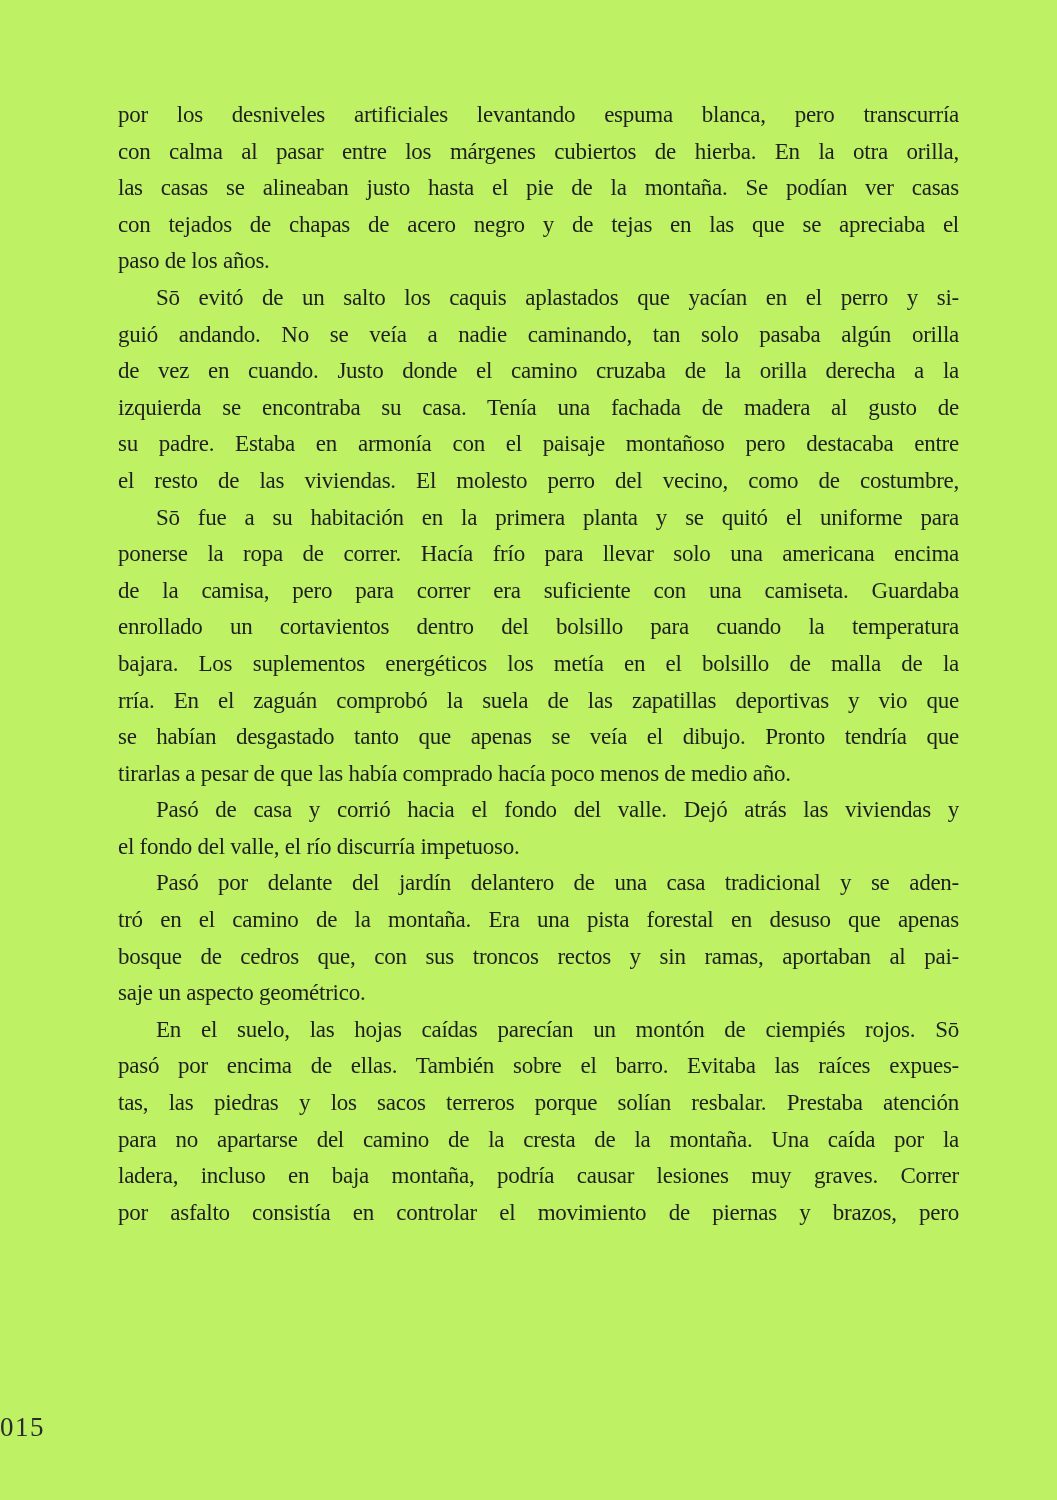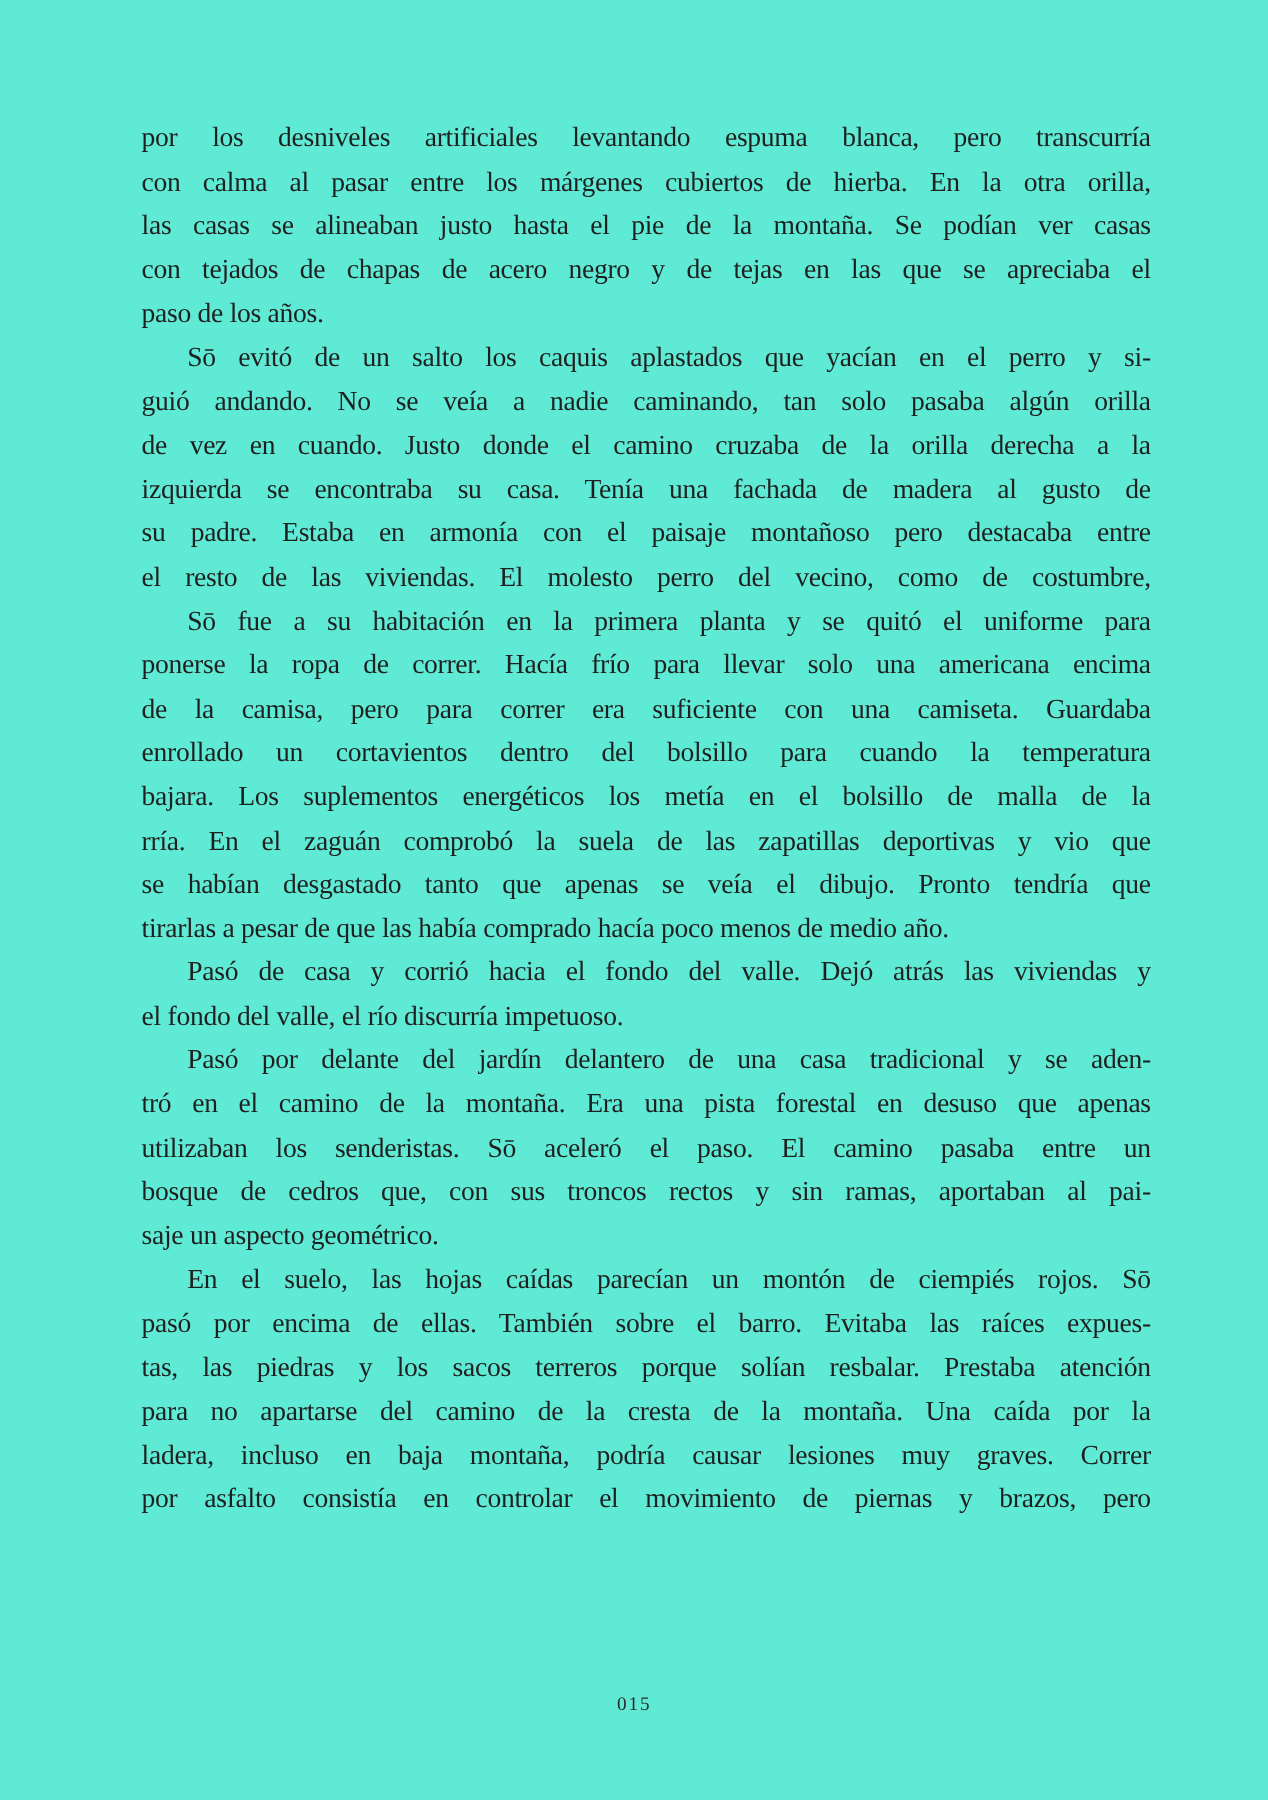--- a/index.html
+++ b/index.html
@@ -44,32 +44,32 @@
     font-family: Liberation Serif, serif;
   }
   .text-line.first-indent {
     padding-left: 38px;
   }
   .page-number {
     position: absolute;
     left: 0;
     top: 1412px;
     width: 100%;
-    text-align: center;
-    font-size: 16px;
+    text-align: left;
+    font-size: 27px;
     letter-spacing: 1.5px;
     color: #2a2a2a;
     font-feature-settings: "onum" 1;
     font-variant-numeric: oldstyle-nums;
   }
 </style>
 </head>
 <body>
 
-<div class="book-page" style="background: #5eead4;">
+<div class="book-page" style="background: #bef264;">
   <div class="text-block" id="text-block" style="color: rgb(31, 31, 31);">
       <div class="paragraph">
         <div class="text-line">por los desniveles artificiales levantando espuma blanca, pero transcurría</div>
         <div class="text-line">con calma al pasar entre los márgenes cubiertos de hierba. En la otra orilla,</div>
         <div class="text-line">las casas se alineaban justo hasta el pie de la montaña. Se podían ver casas</div>
         <div class="text-line">con tejados de chapas de acero negro y de tejas en las que se apreciaba el</div>
         <div class="text-line last-line">paso de los años.</div>
       </div>
       <div class="paragraph">
         <div class="text-line first-indent">Sō evitó de un salto los caquis aplastados que yacían en el perro y si-</div>
@@ -89,21 +89,20 @@
         <div class="text-line">se habían desgastado tanto que apenas se veía el dibujo. Pronto tendría que</div>
         <div class="text-line last-line">tirarlas a pesar de que las había comprado hacía poco menos de medio año.</div>
       </div>
       <div class="paragraph">
         <div class="text-line first-indent">Pasó de casa y corrió hacia el fondo del valle. Dejó atrás las viviendas y</div>
         <div class="text-line last-line">el fondo del valle, el río discurría impetuoso.</div>
       </div>
       <div class="paragraph">
         <div class="text-line first-indent">Pasó por delante del jardín delantero de una casa tradicional y se aden-</div>
         <div class="text-line">tró en el camino de la montaña. Era una pista forestal en desuso que apenas</div>
-        <div class="text-line">utilizaban los senderistas. Sō aceleró el paso. El camino pasaba entre un</div>
         <div class="text-line">bosque de cedros que, con sus troncos rectos y sin ramas, aportaban al pai-</div>
         <div class="text-line last-line">saje un aspecto geométrico.</div>
       </div>
       <div class="paragraph">
         <div class="text-line first-indent">En el suelo, las hojas caídas parecían un montón de ciempiés rojos. Sō</div>
         <div class="text-line">pasó por encima de ellas. También sobre el barro. Evitaba las raíces expues-</div>
         <div class="text-line">tas, las piedras y los sacos terreros porque solían resbalar. Prestaba atención</div>
         <div class="text-line">para no apartarse del camino de la cresta de la montaña. Una caída por la</div>
         <div class="text-line">ladera, incluso en baja montaña, podría causar lesiones muy graves. Correr</div>
         <div class="text-line">por asfalto consistía en controlar el movimiento de piernas y brazos, pero</div>

